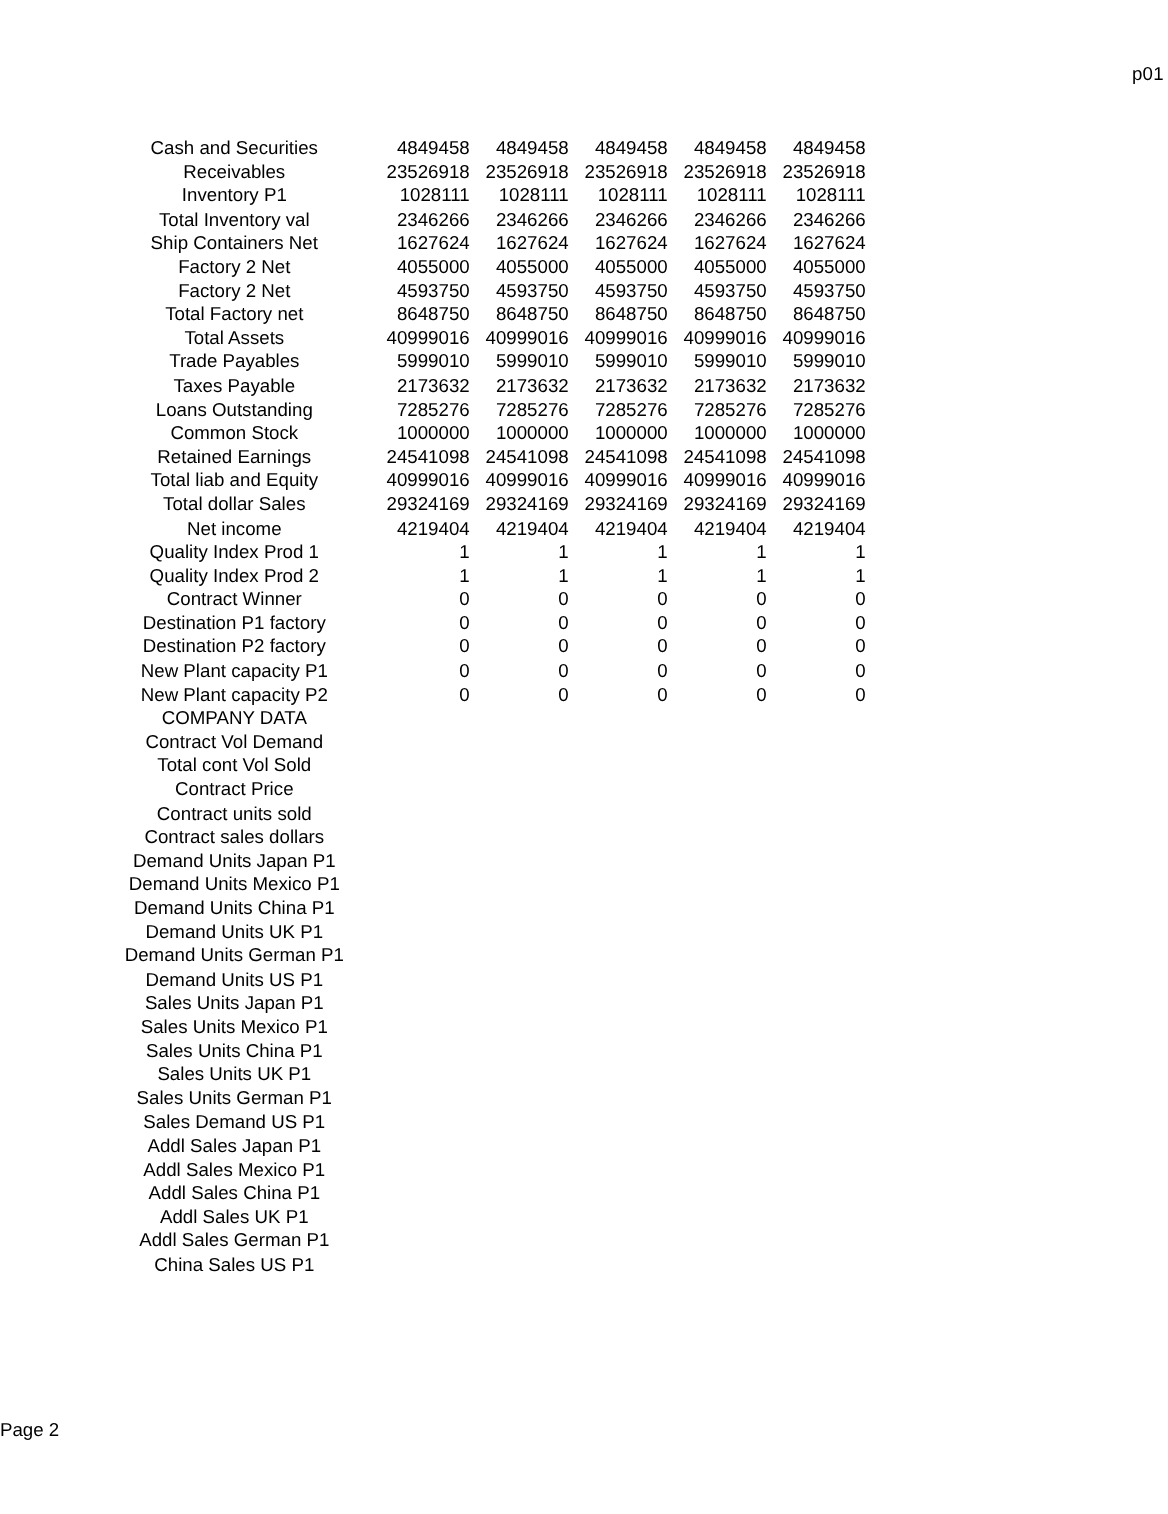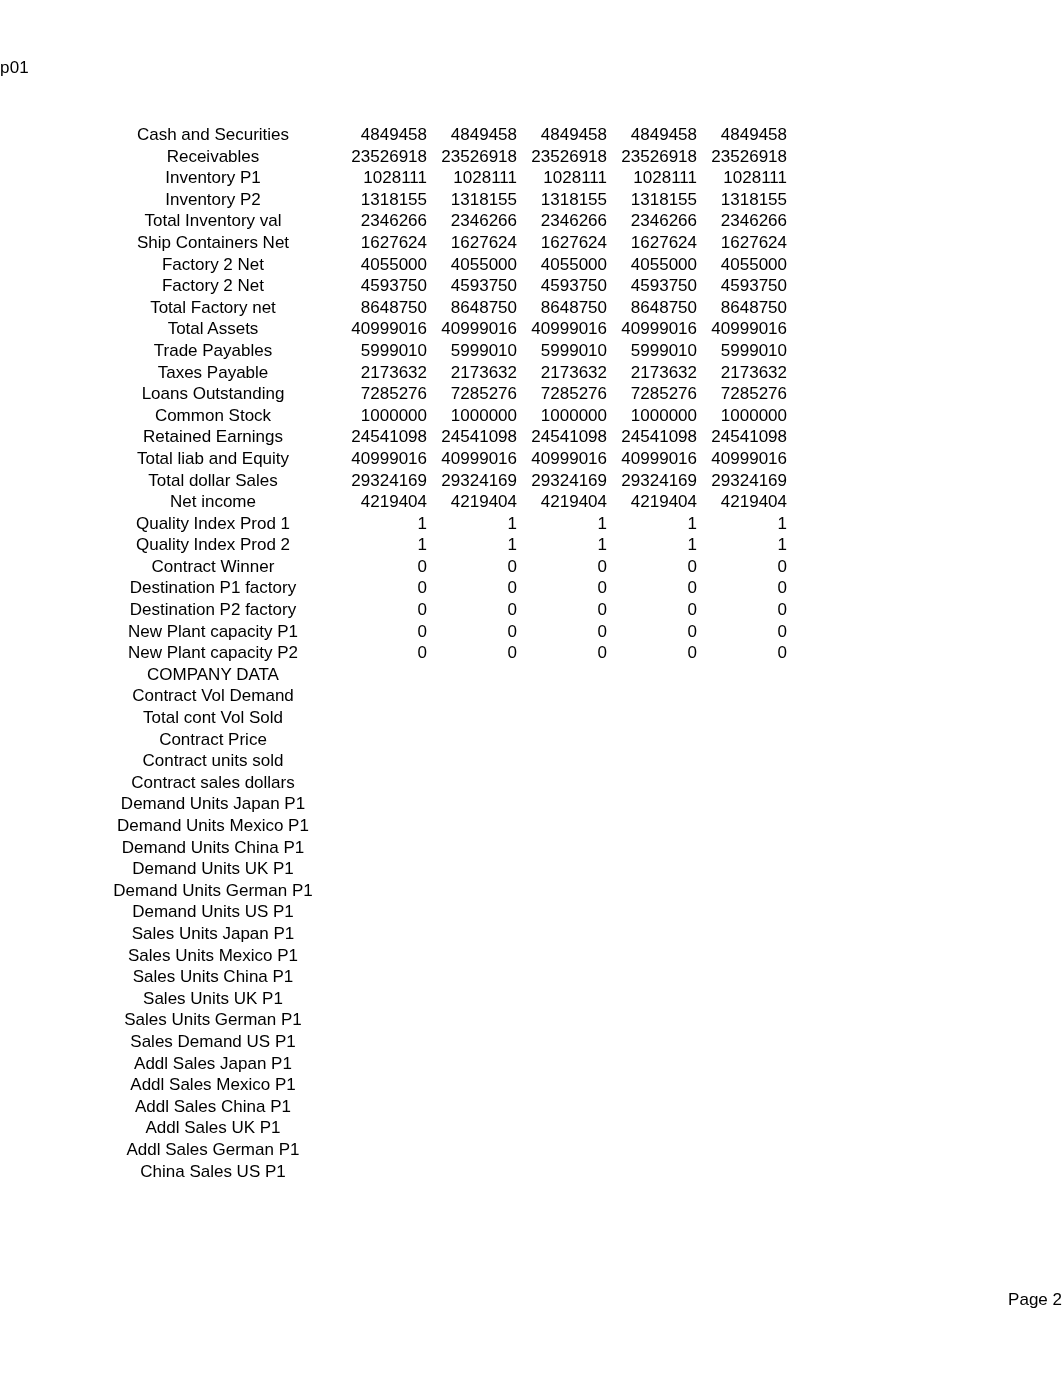--- a/index.html
+++ b/index.html
@@ -18,30 +18,30 @@
   .page {
     position: relative;
     width: 1062px;
     height: 1376px;
   }
   .page-header {
     position: absolute;
     top: 58px;
     left: 0;
     width: 1058px;
-    text-align: left;
+    text-align: right;
     font-size: 17px;
     letter-spacing: 0.2px;
   }
   .page-footer {
     position: absolute;
     top: 1290px;
     left: 0;
     width: 1062px;
-    text-align: right;
+    text-align: left;
     font-size: 17px;
   }
   .sheet {
     position: absolute;
     top: 124px;
     left: 95px;
     border-collapse: collapse;
   }
   .sheet td {
     font-size: 17px;
@@ -88,28 +88,20 @@
         </tr>
         <tr>
           <td class="label">Inventory P1</td>
           <td class="num">1028111</td>
           <td class="num">1028111</td>
           <td class="num">1028111</td>
           <td class="num">1028111</td>
           <td class="num">1028111</td>
         </tr>
         <tr>
-          <td class="label">Inventory P2</td>
-          <td class="num">1318155</td>
-          <td class="num">1318155</td>
-          <td class="num">1318155</td>
-          <td class="num">1318155</td>
-          <td class="num">1318155</td>
-        </tr>
-        <tr>
           <td class="label">Total  Inventory val</td>
           <td class="num">2346266</td>
           <td class="num">2346266</td>
           <td class="num">2346266</td>
           <td class="num">2346266</td>
           <td class="num">2346266</td>
         </tr>
         <tr>
           <td class="label">Ship Containers Net</td>
           <td class="num">1627624</td>

